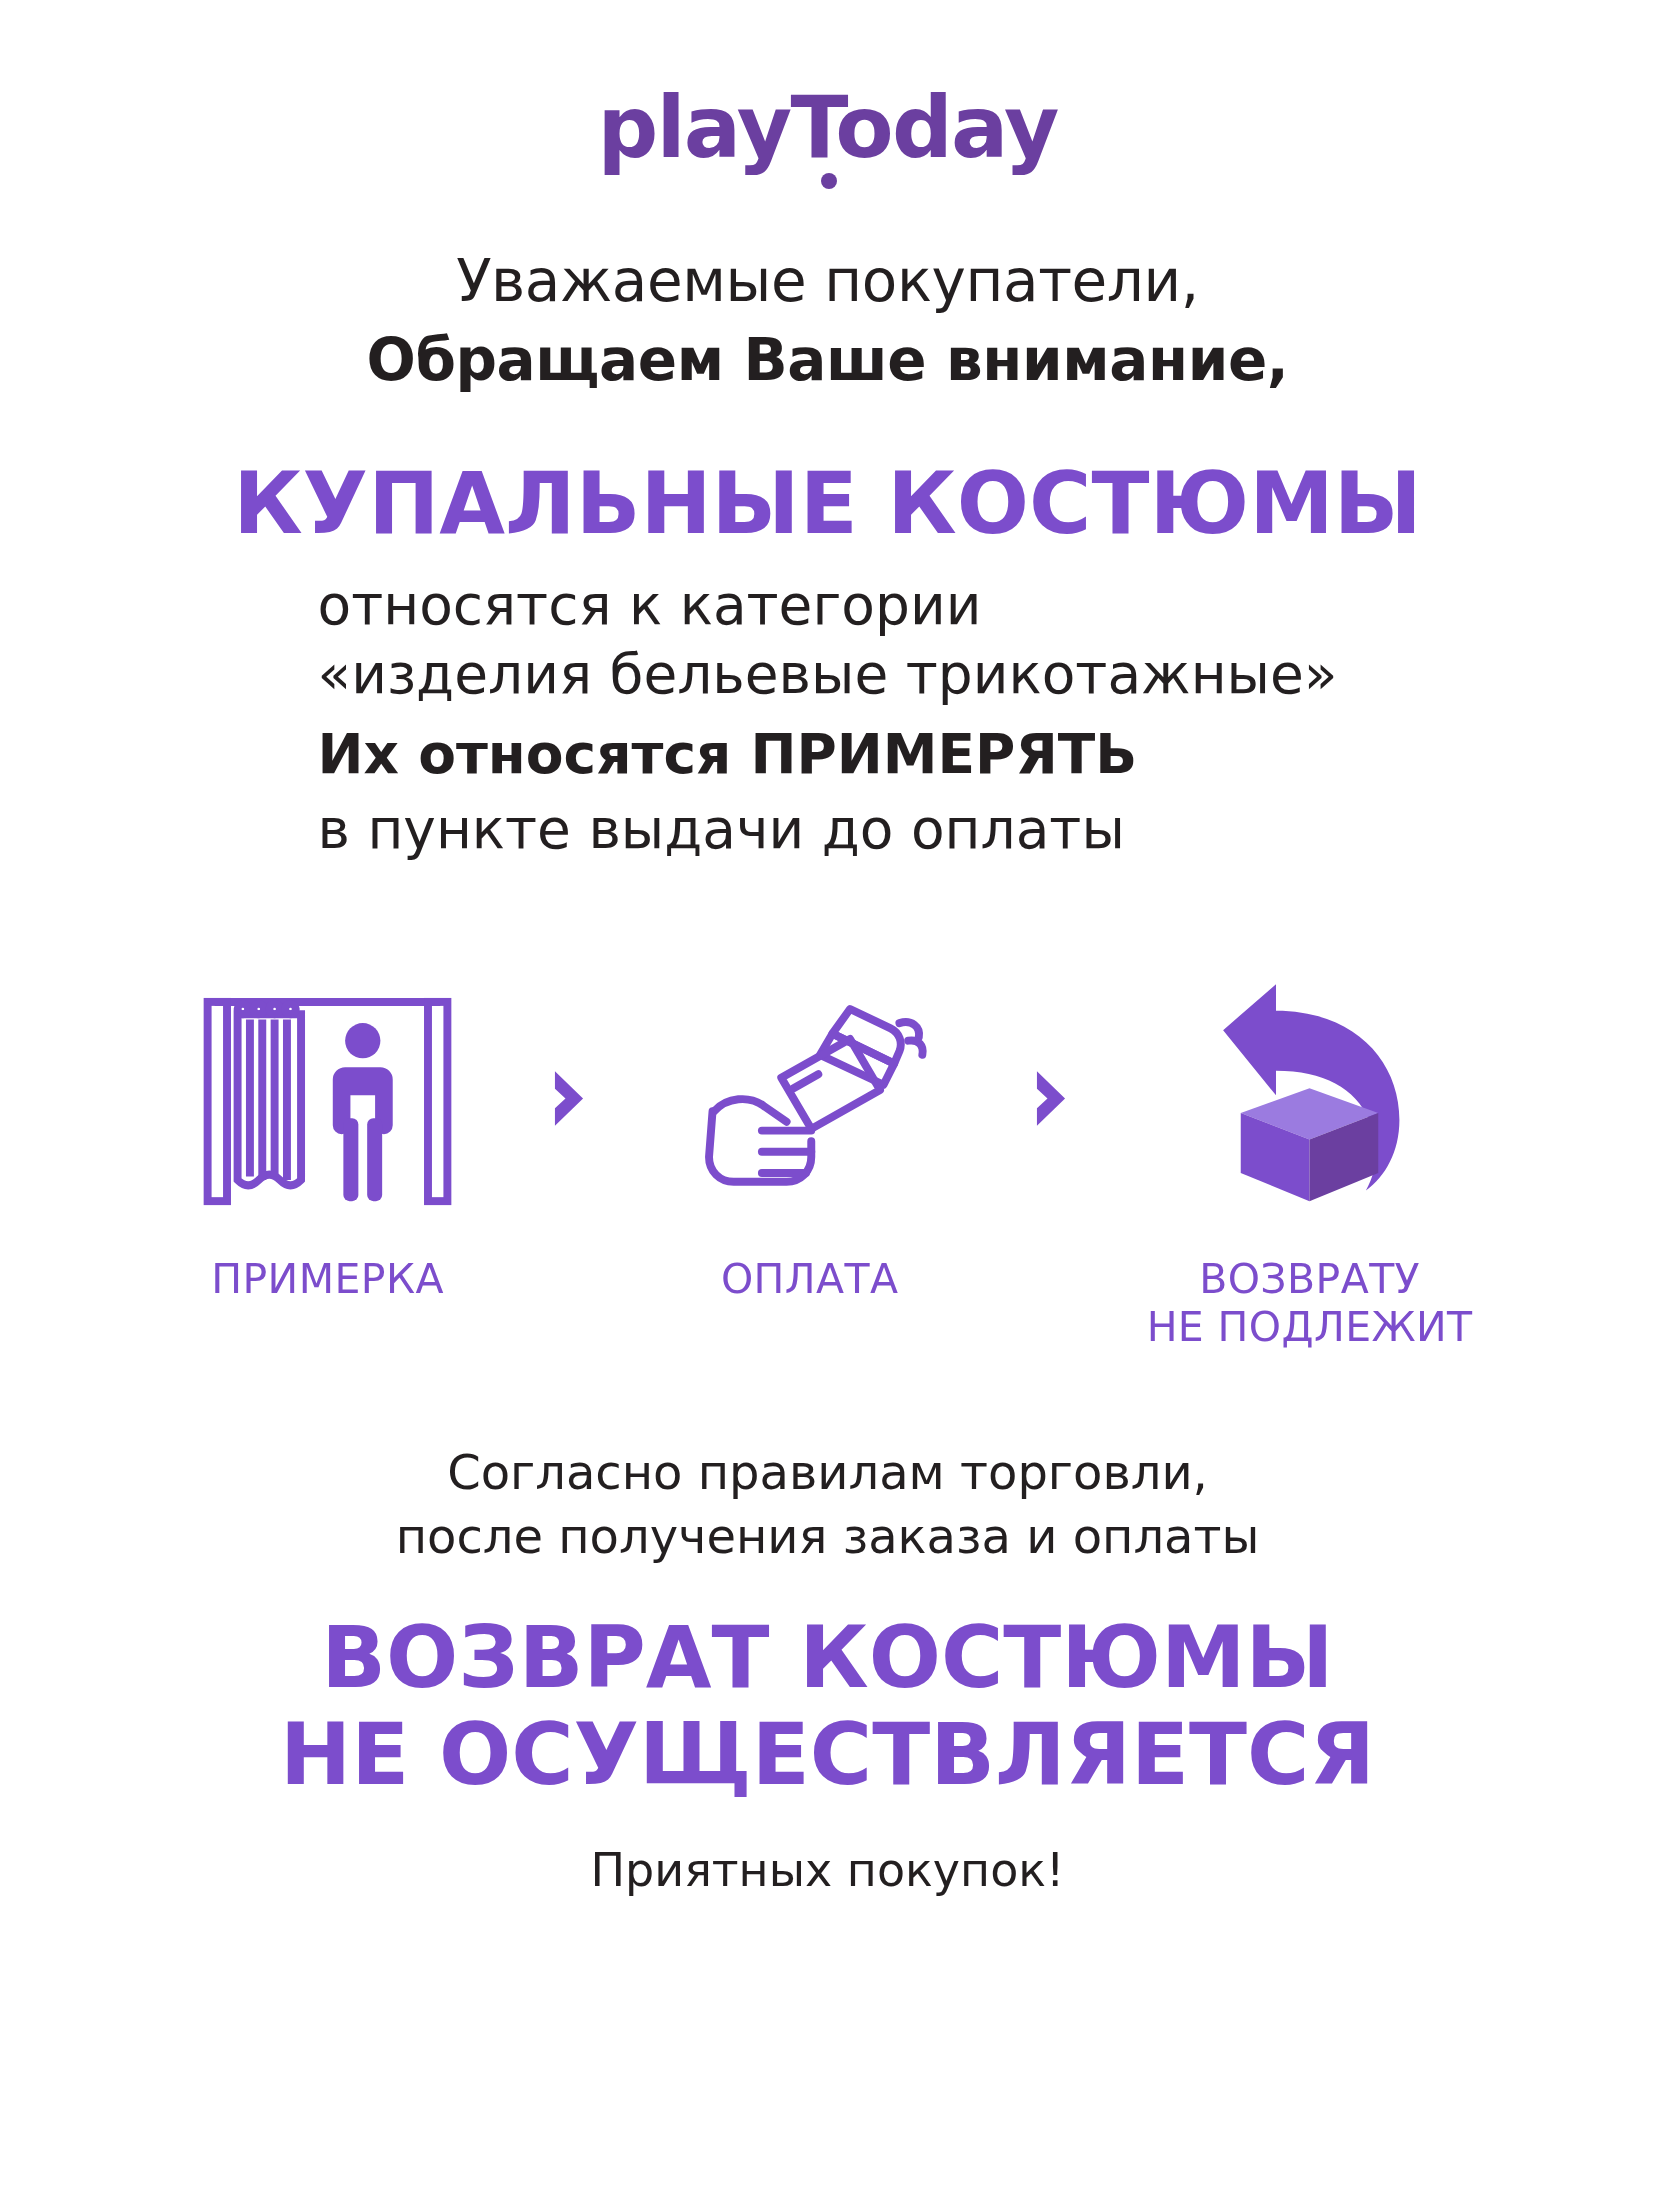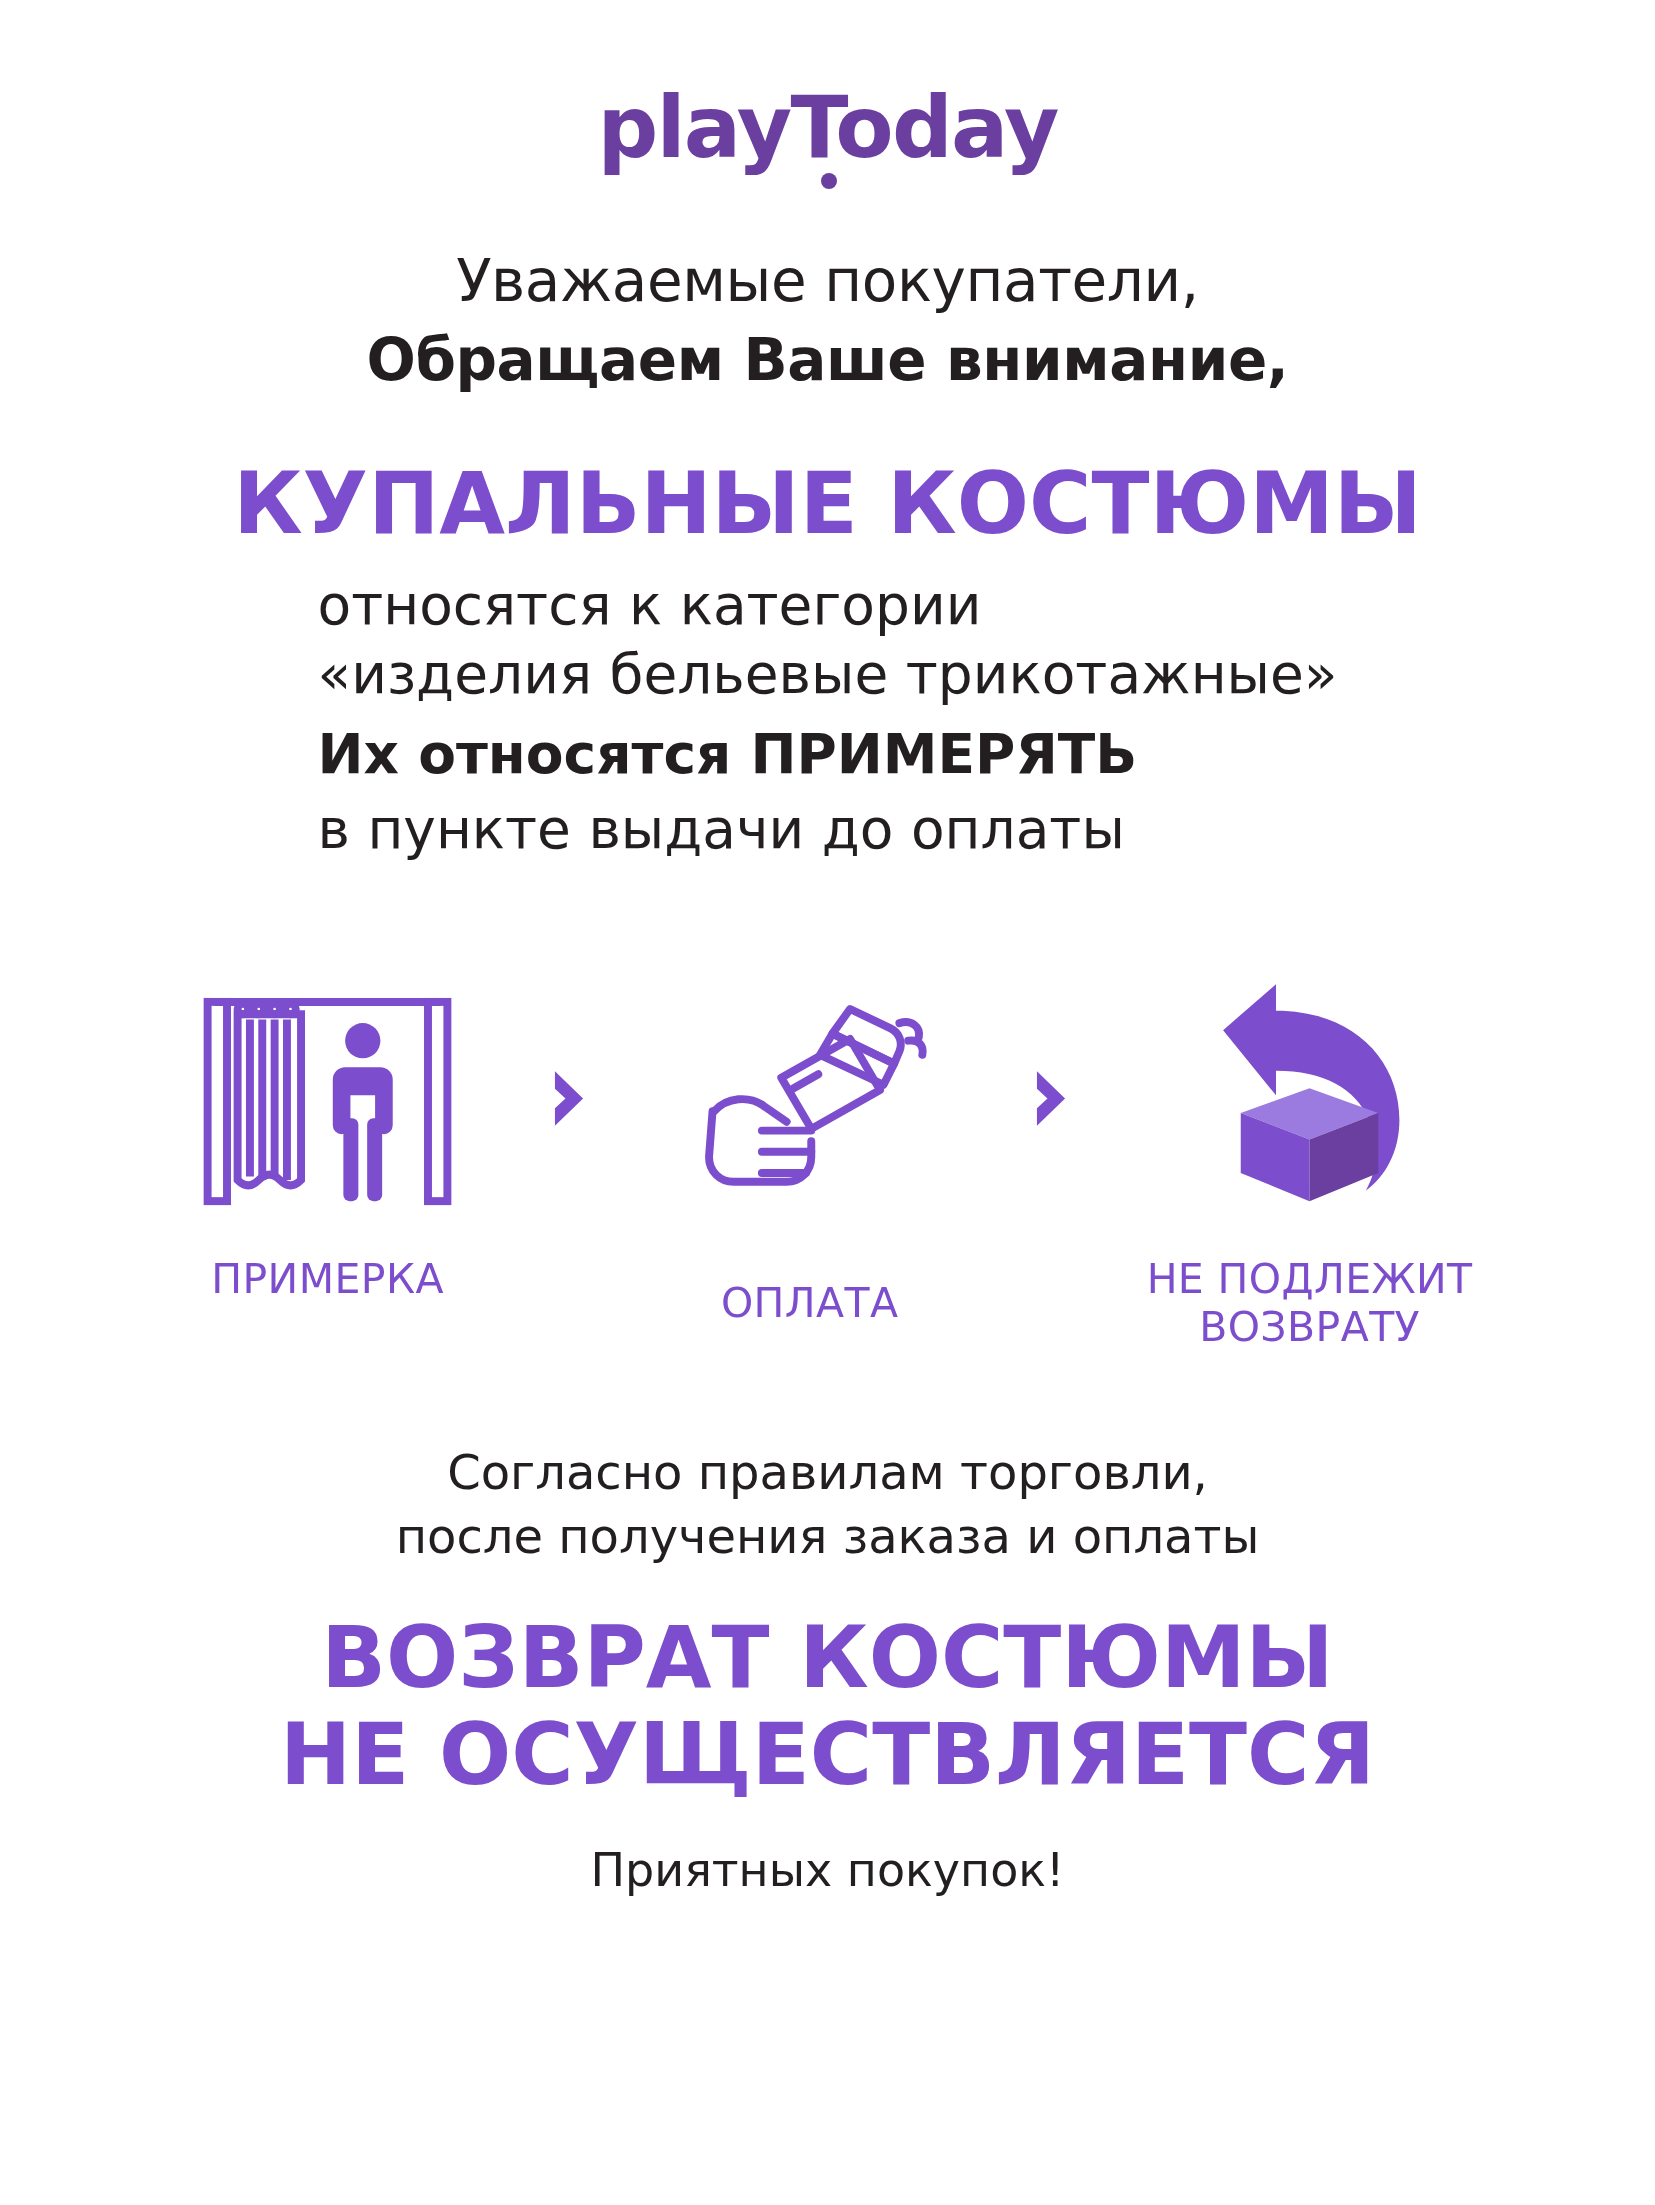--- a/index.html
+++ b/index.html
@@ -130,21 +130,21 @@
     line-height: 1.16;
     letter-spacing: 0.4px;
   }
   .arrow {
     display: flex;
     align-items: center;
     height: 238px;
     padding: 0 30px;
   }
   .step-1 { width: 379px; }
-  .step-2 { width: 379px; gap: 24px; }
+  .step-2 { width: 379px; }
   .step-3 { width: 415px; }
 
   
   .note {
     margin-top: 90px;
     text-align: center;
     font-size: 48px;
     font-weight: 400;
     color: #231f20;
     line-height: 1.32;
@@ -271,22 +271,22 @@
           <path d="M52 58 L112 6 L112 36 C200 36 252 92 252 160 C252 196 236 224 214 240 C228 214 230 186 218 160 C202 124 166 104 112 104 L112 132 Z" fill="#7c4dcc"></path>
 
           <g>
             <path d="M72 152 L150 124 L228 152 L150 182 Z" fill="#9b7be0"></path>
             <path d="M72 152 L150 182 L150 252 L72 220 Z" fill="#7c4dcc"></path>
             <path d="M228 152 L150 182 L150 252 L228 220 Z" fill="#6b3fa0"></path>
           </g>
         </svg>
       </div>
       <div class="caption">
+        <div>ВОЗВРАТУ</div>
         <div>НЕ ПОДЛЕЖИТ</div>
-        <div>ВОЗВРАТУ</div>
       </div>
     </div>
 
   </div>
 
   <div class="note">
     <div>Согласно правилам торговли,</div>
     <div>после получения заказа и оплаты</div>
   </div>
 

